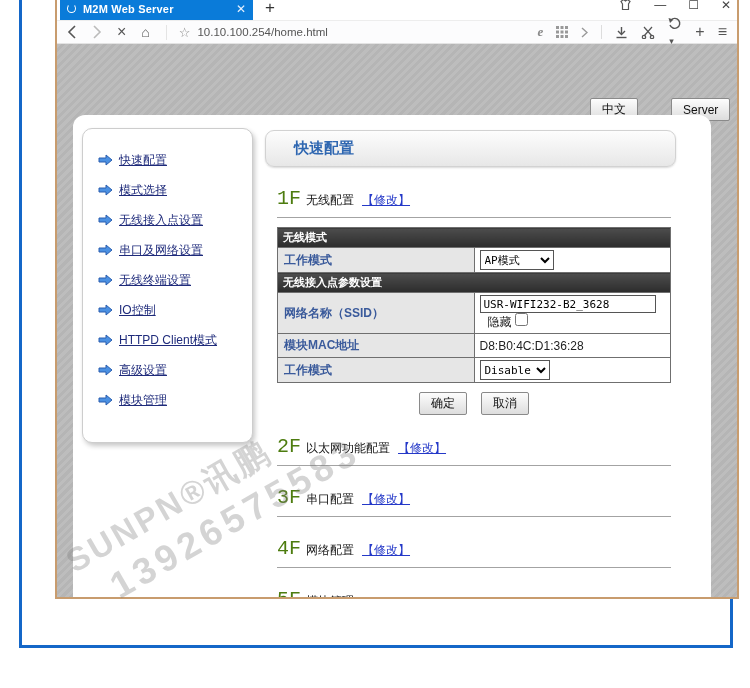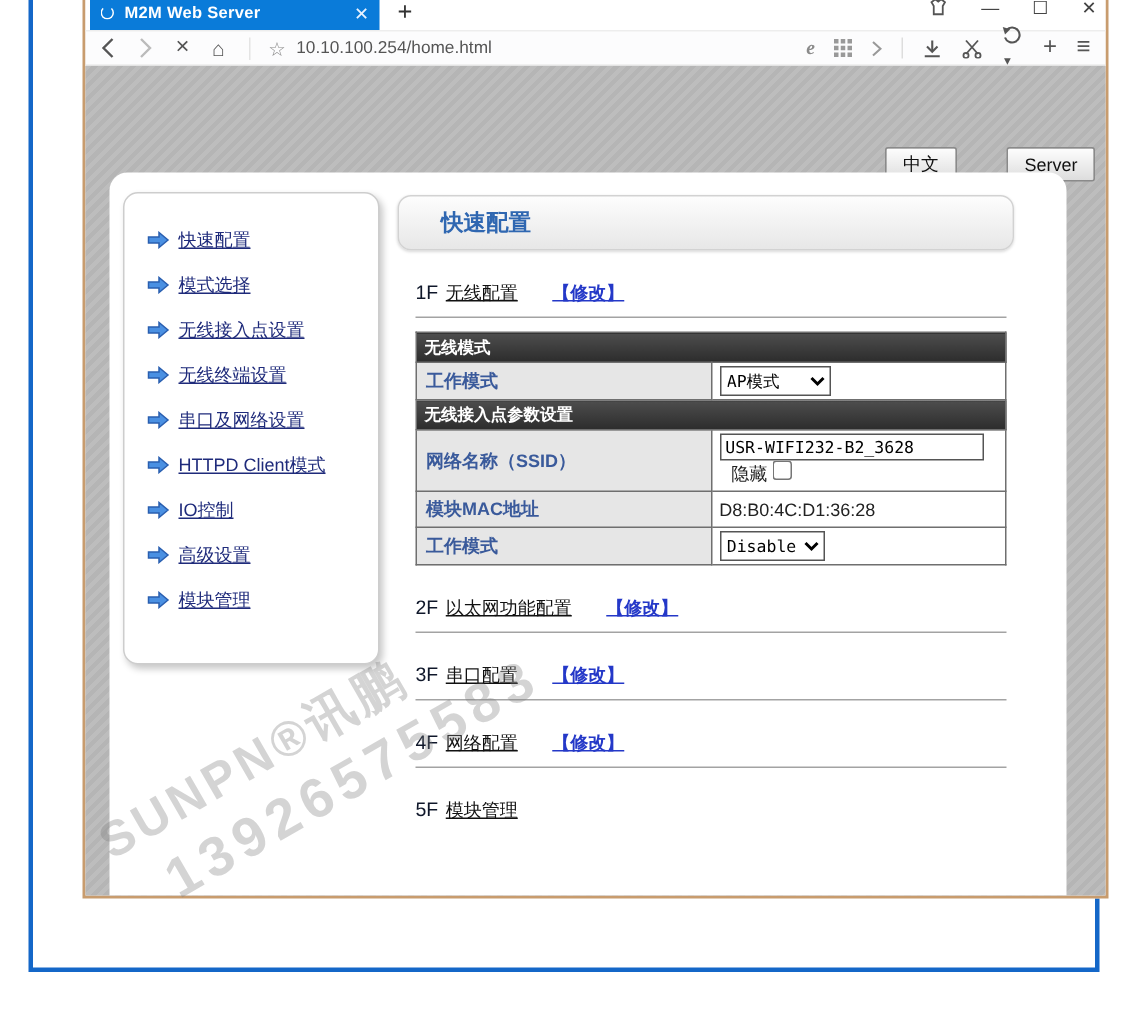--- a/index.html
+++ b/index.html
@@ -52,23 +52,23 @@
   .side-link { font-size:12px; color:#1f2b7b; text-decoration:underline; cursor:pointer; }
   .arrow-icon { flex:none; display:inline-flex; }
 
   
   .main { position:absolute; left:185px; top:0; width:430px; }
   .page-title-box { margin-top:15px; margin-left:7px; width:411px; height:37px; background:linear-gradient(#fdfdfd,#e7e7e7); border:1px solid #d2d2d2; border-radius:9px; box-shadow:0 1px 2px rgba(0,0,0,.15); display:flex; align-items:center; padding-left:28px; }
   .page-title { color:#2f67b1; font-weight:bold; font-size:15px; }
 
   .sections { padding-left:19px; width:413px; }
   .sec-line { margin:20px 0 6px; display:flex; align-items:baseline; }
-  .fnum { color:#0f172a; font-family:Liberation Sans, sans-serif; font-size:13px; }
-  .sec-label { font-size:12px; color:#111; margin-left:5px;text-decoration:underline; }
-  .modify { font-size:12px; font-weight:bold; color:#2438c8; text-decoration:underline; margin-left:23px; cursor:pointer; }
+  .fnum { color:#4d7c0f; font-family:Liberation Mono, monospace; font-size:20px; }
+  .sec-label { font-size:12px; color:#111; margin-left:5px; }
+  .modify { font-size:12px; font-weight:normal; color:#2438c8; text-decoration:underline; margin-left:8px; cursor:pointer; }
   .divider { border-top:1px solid #a3a3a3; width:394px; margin:7px 0 9px; }
 
   table.cfg { width:394px; border-collapse:collapse; font-size:12px; table-layout:fixed; }
   table.cfg td { border:1px solid #6f6f6f; }
   td.dark { background:linear-gradient(#4d4d4d,#2c2c2c); color:#fff; font-weight:bold; font-size:11px; padding:2px 5px; }
   td.lbl { width:196px; background:#e6e6e6; color:#3a5a9b; font-weight:bold; padding:3px 6px; }
   td.val { background:#fff; padding:2px 5px; color:#222; }
   select.ctl { font-family:"DejaVu Sans Mono",monospace; font-size:11px; height:20px; border:1px solid #555; background:#fff; }
   input.ssid { font-family:"DejaVu Sans Mono",monospace; font-size:11px; width:176px; height:18px; border:1px solid #555; padding:0 3px; }
   .hide-wrap { font-size:12px; color:#222; margin-left:8px; }
@@ -213,45 +213,45 @@
                   </svg>
                 </span>
               <a class="side-link">无线接入点设置</a>
             </div>
             <div class="side-item">
               <span class="arrow-icon">
                   <svg width="15" height="12" viewBox="0 0 15 12">
                     <path d="M1 4 h7 V1 l6 5 -6 5 V8 H1 z" fill="#4a90e2" stroke="#2a5fb0" stroke-width="1"></path>
                   </svg>
                 </span>
+              <a class="side-link">串口及网络设置</a>
+            </div>
+            <div class="side-item">
+              <span class="arrow-icon">
+                  <svg width="15" height="12" viewBox="0 0 15 12">
+                    <path d="M1 4 h7 V1 l6 5 -6 5 V8 H1 z" fill="#4a90e2" stroke="#2a5fb0" stroke-width="1"></path>
+                  </svg>
+                </span>
               <a class="side-link">无线终端设置</a>
             </div>
             <div class="side-item">
               <span class="arrow-icon">
                   <svg width="15" height="12" viewBox="0 0 15 12">
                     <path d="M1 4 h7 V1 l6 5 -6 5 V8 H1 z" fill="#4a90e2" stroke="#2a5fb0" stroke-width="1"></path>
                   </svg>
                 </span>
-              <a class="side-link">串口及网络设置</a>
+              <a class="side-link">IO控制</a>
             </div>
             <div class="side-item">
               <span class="arrow-icon">
                   <svg width="15" height="12" viewBox="0 0 15 12">
                     <path d="M1 4 h7 V1 l6 5 -6 5 V8 H1 z" fill="#4a90e2" stroke="#2a5fb0" stroke-width="1"></path>
                   </svg>
                 </span>
               <a class="side-link">HTTPD Client模式</a>
-            </div>
-            <div class="side-item">
-              <span class="arrow-icon">
-                  <svg width="15" height="12" viewBox="0 0 15 12">
-                    <path d="M1 4 h7 V1 l6 5 -6 5 V8 H1 z" fill="#4a90e2" stroke="#2a5fb0" stroke-width="1"></path>
-                  </svg>
-                </span>
-              <a class="side-link">IO控制</a>
             </div>
             <div class="side-item">
               <span class="arrow-icon">
                   <svg width="15" height="12" viewBox="0 0 15 12">
                     <path d="M1 4 h7 V1 l6 5 -6 5 V8 H1 z" fill="#4a90e2" stroke="#2a5fb0" stroke-width="1"></path>
                   </svg>
                 </span>
               <a class="side-link">高级设置</a>
             </div>
             <div class="side-item">
@@ -310,20 +310,24 @@
                   <td class="lbl">工作模式</td>
                   <td class="val">
                     <select class="ctl" style="width:70px;">
                       <option>Disable</option>
                     </select>
                   </td>
                 </tr>
               </tbody>
                 </table>
 
+              <div class="btnrow">
+                <button class="btn">确定</button>
+                <button class="btn">取消</button>
+              </div>
 
               <div class="sec-line">
                 <span class="fnum">2F</span>
                 <span class="sec-label">以太网功能配置</span>
                 <a class="modify">【修改】</a>
               </div>
               <div class="divider"></div>
 
               <div class="sec-line">
                 <span class="fnum">3F</span>

